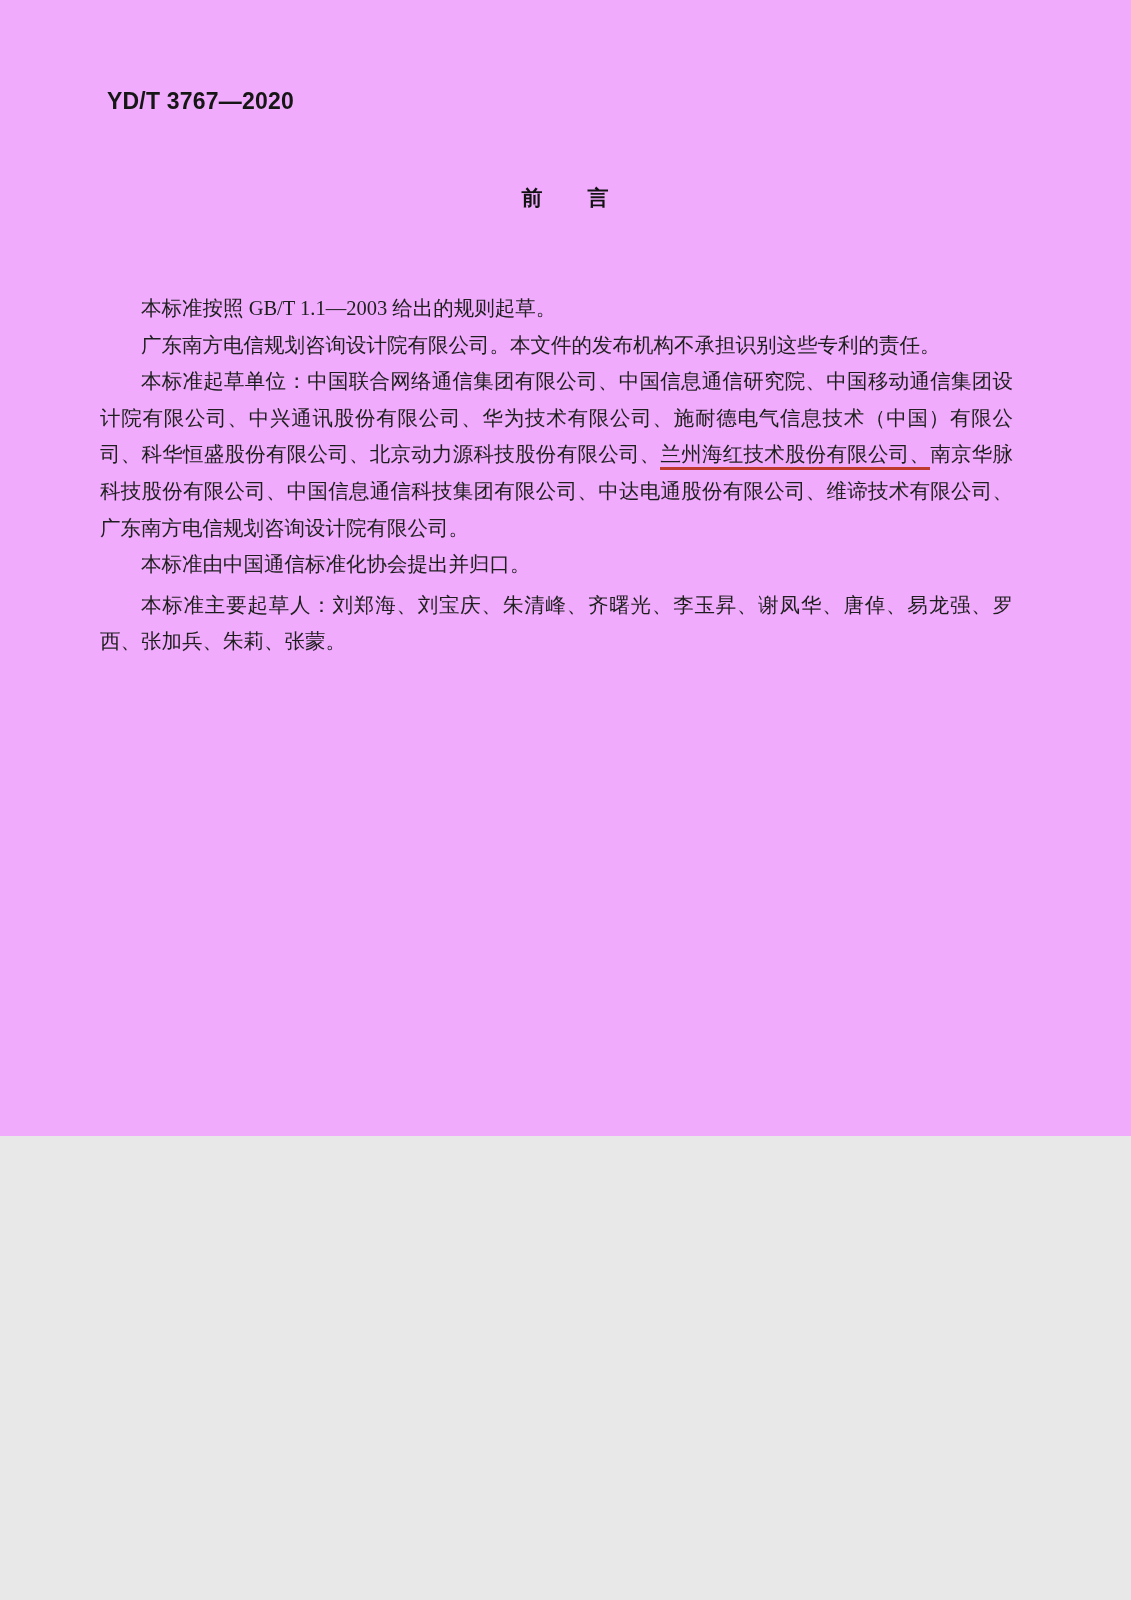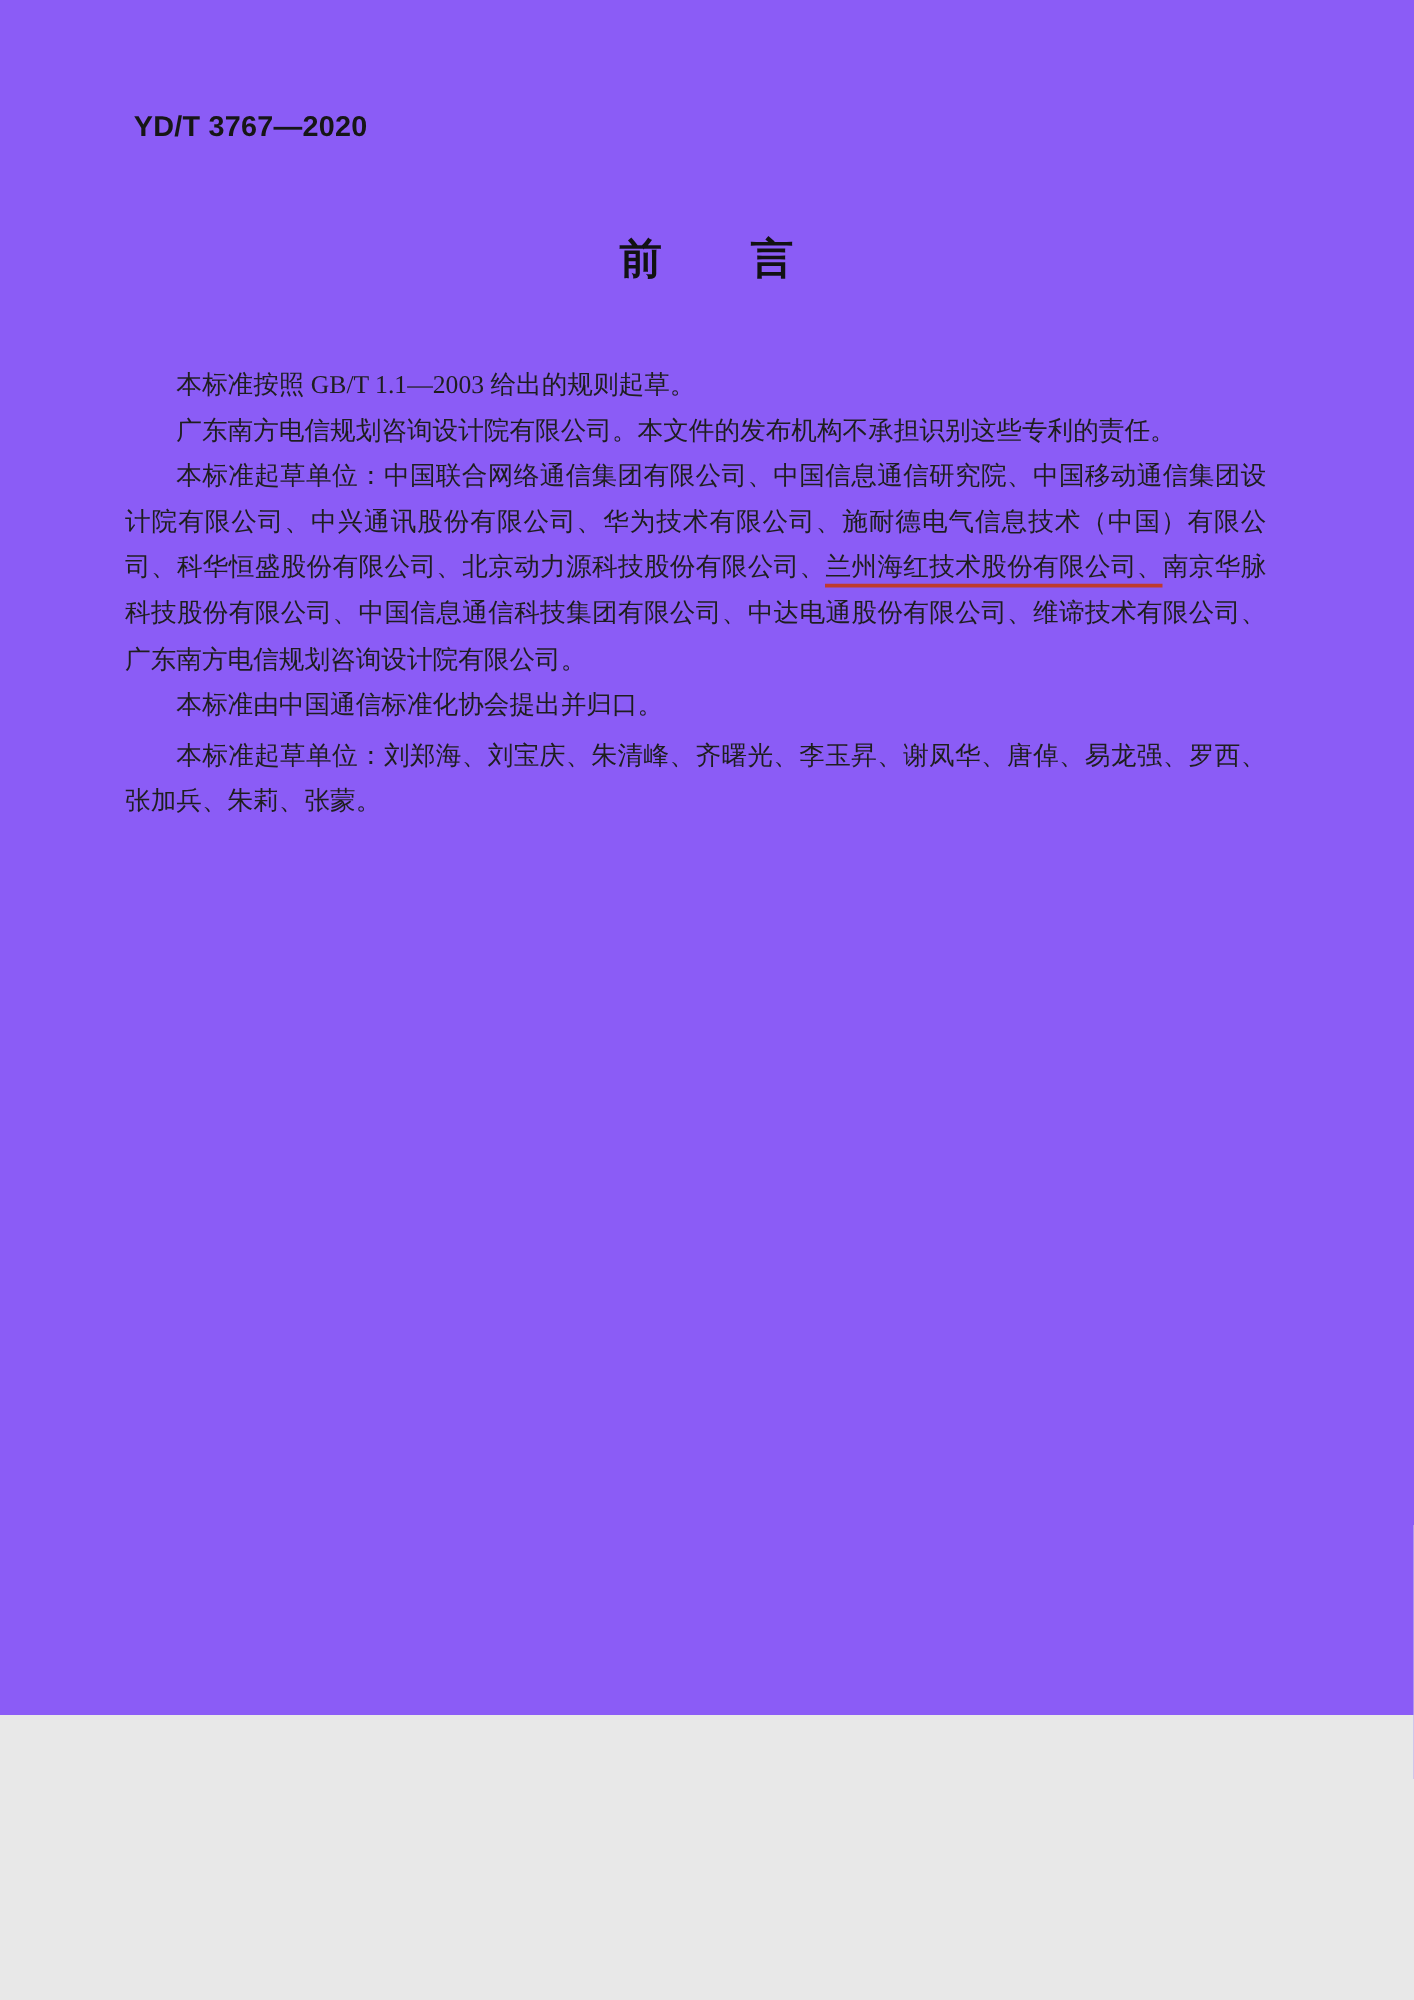--- a/index.html
+++ b/index.html
@@ -3,22 +3,22 @@
 <meta charset="utf-8">
 <style>
   html, body {
     margin: 0;
     padding: 0;
     background: #e8e8e8;
   }
   .page {
     position: relative;
     width: 1131px;
-    height: 1372px;
-    background: #8b5cf6;
+    height: 1136px;
+    background: #f0abfc;
     overflow: hidden;
     font-family: "Liberation Serif", "DejaVu Serif", serif;
     color: #1e1e1e;
   }
   .doc-header {
     position: absolute;
     left: 107px;
     top: 88px;
     font-family: "Liberation Sans", "DejaVu Sans", sans-serif;
     font-weight: 700;
@@ -29,21 +29,21 @@
   }
   .doc-title {
     position: absolute;
     left: 0;
     right: 0;
     top: 184px;
     margin: 0;
     text-align: center;
     font-family: Liberation Serif, serif;
     font-weight: 700;
-    font-size: 34px;
+    font-size: 21px;
     color: #121212;
     letter-spacing: 1px;
   }
   .foreword-body {
     position: absolute;
     left: 100px;
     top: 290px;
     width: 913px;
     font-size: 20.5px;
     line-height: 36.6px;
@@ -83,21 +83,21 @@
   <div class="foreword-body">
 
     <p>本标准按照 GB/T 1.1—2003 给出的规则起草。</p>
 
     <p>广东南方电信规划咨询设计院有限公司。本文件的发布机构不承担识别这些专利的责任。</p>
 
     <p><span>本标准起草单位：中国联合网络通信集团有限公司、中国信息通信研究院、中国移动通信集团设计院有限公司、中兴通讯股份有限公司、华为技术有限公司、施耐德电气信息技术（中国）有限公司、科华恒盛股份有限公司、北京动力源科技股份有限公司、</span><span class="red-underline">兰州海红技术股份有限公司、</span><span>南京华脉科技股份有限公司、中国信息通信科技集团有限公司、中达电通股份有限公司、维谛技术有限公司、广东南方电信规划咨询设计院有限公司。</span></p>
 
     <p>本标准由中国通信标准化协会提出并归口。</p>
 
-    <p class="drafters">本标准起草单位：刘郑海、刘宝庆、朱清峰、齐曙光、李玉昇、谢凤华、唐倬、易龙强、罗西、张加兵、朱莉、张蒙。</p>
+    <p class="drafters">本标准主要起草人：刘郑海、刘宝庆、朱清峰、齐曙光、李玉昇、谢凤华、唐倬、易龙强、罗西、张加兵、朱莉、张蒙。</p>
 
   </div>
 
   <div class="page-footer">
     <span>II</span>
   </div>
 
 </div>
 
 </body></html>

